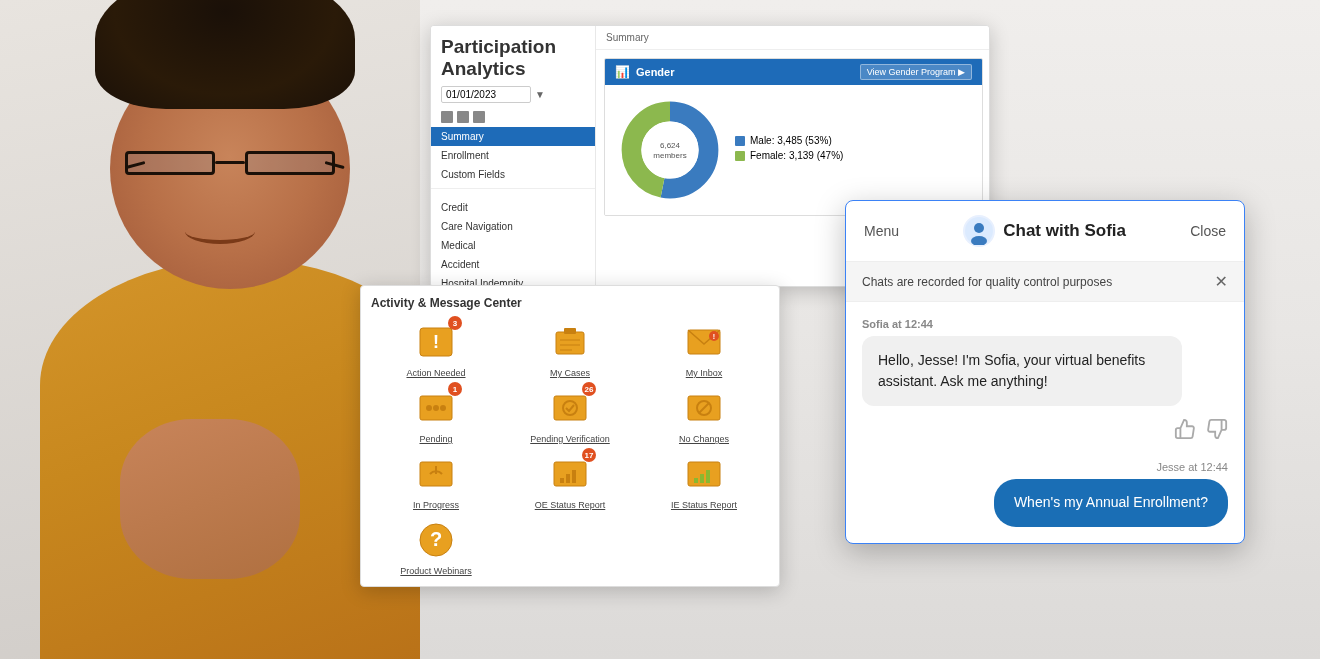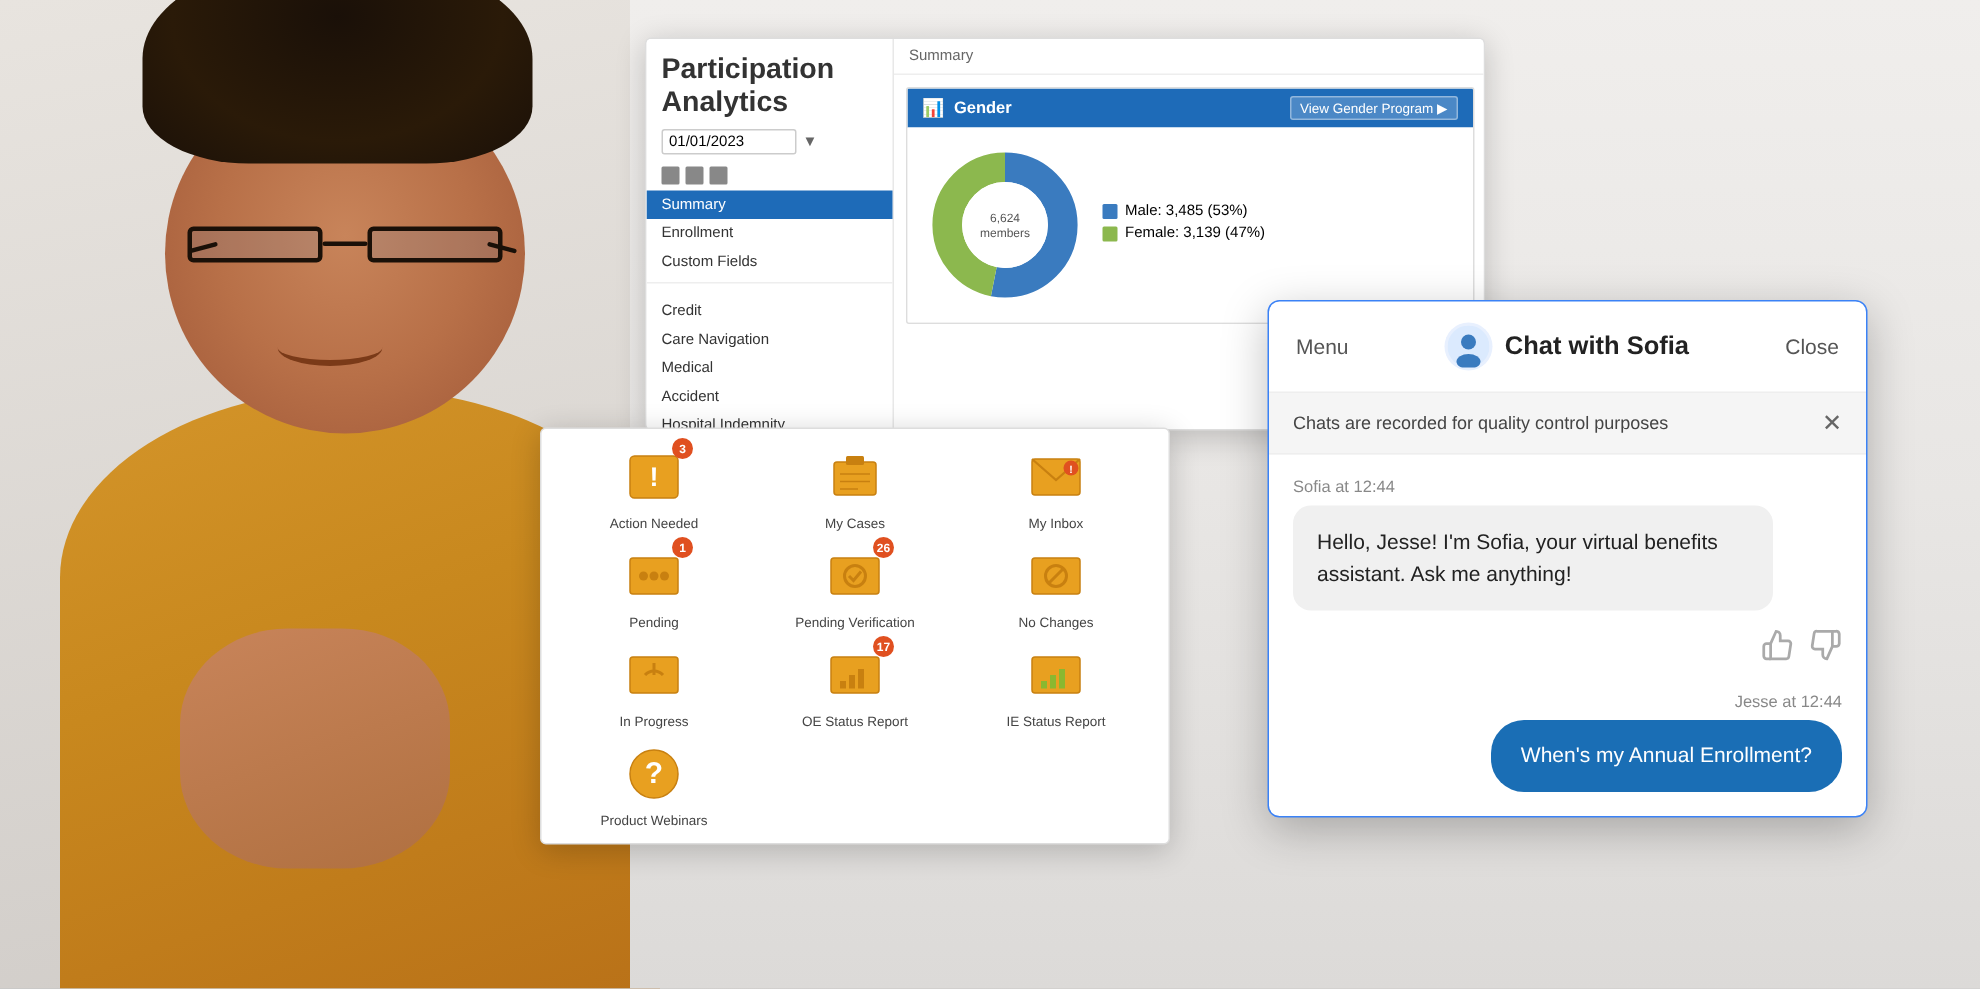--- a/index.html
+++ b/index.html
@@ -253,20 +253,21 @@
       display: flex;
       align-items: center;
       justify-content: center;
       font-weight: bold;
     }
 
     .activity-label {
       font-size: 9px;
       color: #444;
       text-align: right;
+      text-decoration: underline;
     }
 
     
     .chat-panel {
       position: absolute;
       top: 200px;
       right: 75px;
       width: 400px;
       background: #fff;
       border: 1px solid #3b82f6;
@@ -338,20 +339,21 @@
 
     .chat-body {
       padding: 16px;
       min-height: 200px;
     }
 
     .message-sender {
       font-size: 11px;
       color: #888;
       margin-bottom: 6px;
+      font-weight: bold;
     }
 
     .message-bubble-sofia {
       background: #f0f0f0;
       border-radius: 12px;
       padding: 14px 16px;
       font-size: 14px;
       color: #222;
       line-height: 1.5;
       max-width: 320px;
@@ -497,20 +499,21 @@
               <span>Female: 3,139 (47%)</span>
             </div>
           </div>
         </div>
       </div>
     </div>
   </div>
 </div>
 
 <div class="activity-panel">
+  <div class="activity-title">Activity &amp; Message Center</div>
   <div class="activity-grid">
 
     <div class="activity-item">
       <div class="activity-icon-wrap">
         <svg width="40" height="40" viewBox="0 0 40 40">
           <rect x="4" y="6" width="32" height="28" rx="3" fill="#e8a020" stroke="#c88010" stroke-width="1"></rect>
           <text x="20" y="26" text-anchor="middle" font-size="18" fill="white" font-weight="bold">!</text>
         </svg>
         <div class="activity-badge">3</div>
       </div>

